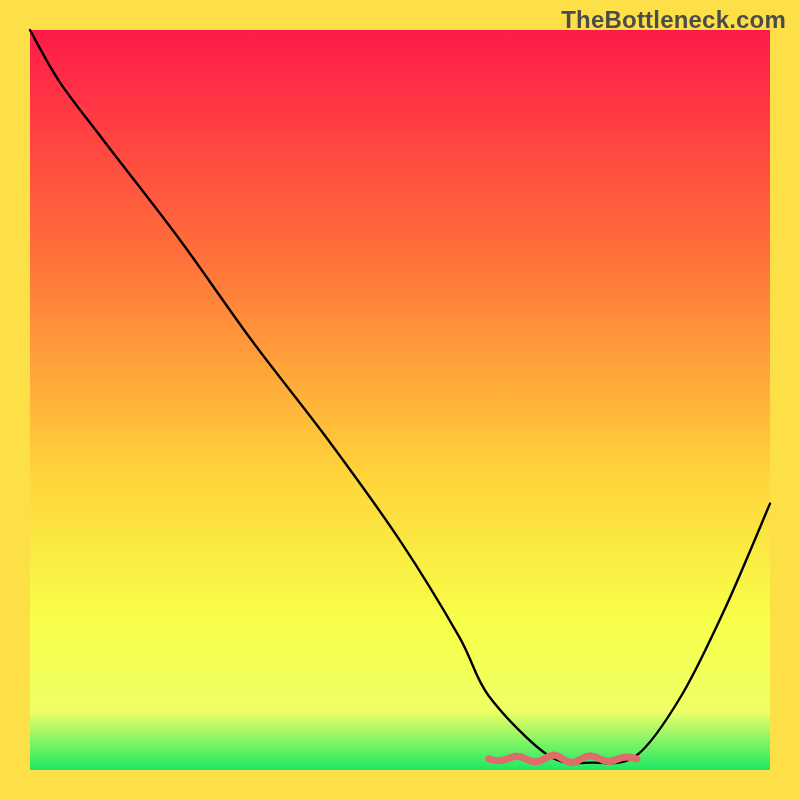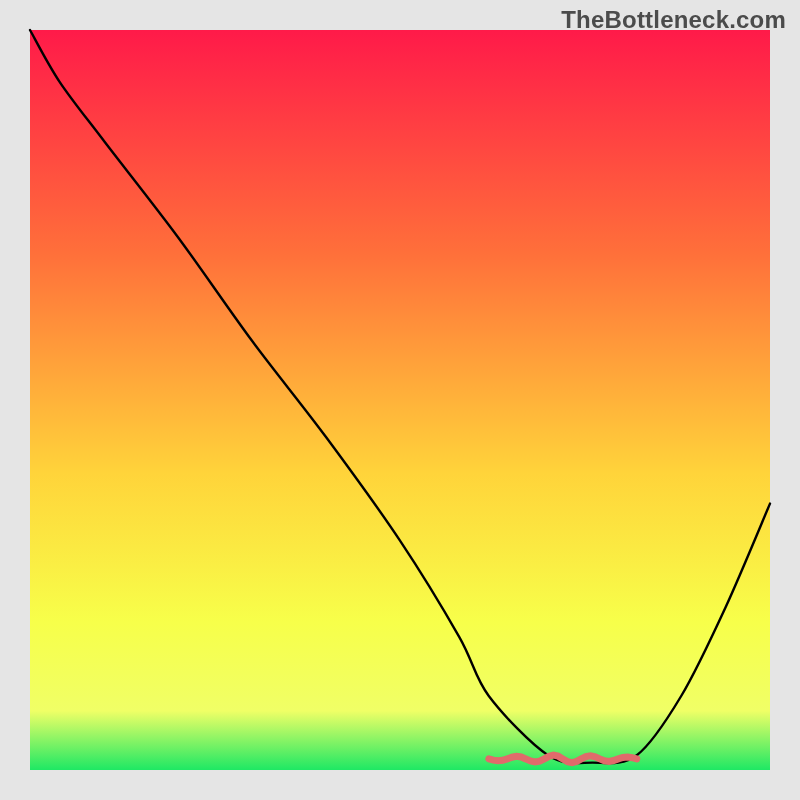--- a/index.html
+++ b/index.html
@@ -8,21 +8,21 @@
     width: 800px;
     height: 800px;
     background: #000;
     overflow: hidden;
     font-family: Arial, Helvetica, sans-serif;
   }
   .frame {
     position: relative;
     width: 800px;
     height: 800px;
-    background: #e5e5e5;
+    background: #fde047;
   }
   .watermark {
     position: absolute;
     top: 6px;
     right: 14px;
     color: #4b4b4b;
     font-size: 24px;
     font-weight: 600;
     letter-spacing: 0.2px;
     z-index: 10;

